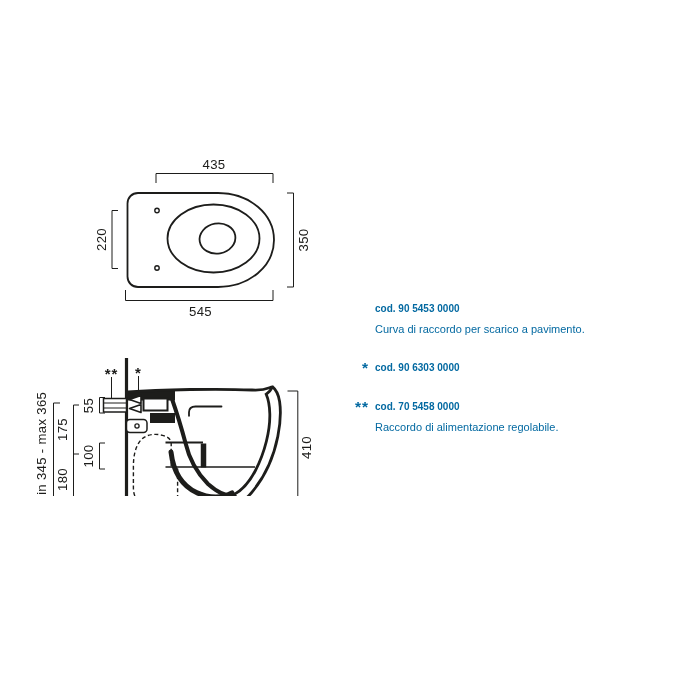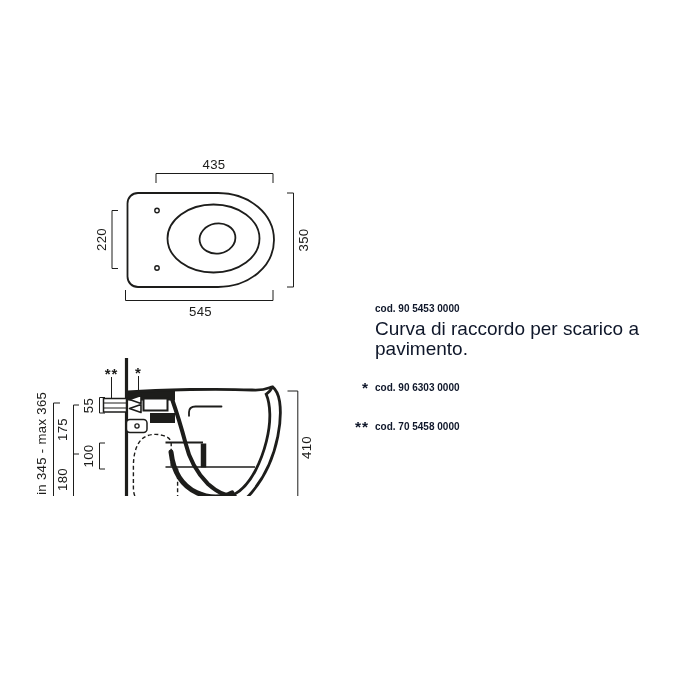--- a/index.html
+++ b/index.html
@@ -1,31 +1,31 @@
 <!DOCTYPE html>
 <html><head>
 <meta charset="utf-8">
 <style>
   html,body{margin:0;padding:0;background:#fff;}
   #canvas{position:relative;width:700px;height:496px;background:#ffffff;overflow:hidden;
-          font-family:"Liberation Sans", sans-serif;color:#0f172a;}
+          font-family:"Liberation Sans", sans-serif;color:#0369a1;}
   #drawing-svg{position:absolute;left:0;top:0;}
   .dim-text{font-size:13.2px;letter-spacing:.3px;fill:#1d1d1b;}
   .star-text{font-size:15px;font-weight:bold;fill:#1d1d1b;letter-spacing:1px;}
   .ink{stroke:#1d1d1b;fill:none;}
   .dimline{stroke:#1d1d1b;stroke-width:1;fill:none;}
   .blackfill{fill:#1d1d1b;stroke:none;}
   .whitefill{fill:#ffffff;}
   #accessory-list{position:absolute;left:353px;top:299px;width:335px;}
   .acc-item{display:flex;margin-bottom:19px;}
   .acc-marker{width:16px;text-align:right;font-size:15.5px;font-weight:bold;
               line-height:20px;letter-spacing:1px;flex:0 0 16px;}
   .acc-body{margin-left:6px;}
   .acc-code{font-size:10px;font-weight:bold;line-height:20px;}
-  .acc-desc{font-size:19px;line-height:20px;}
+  .acc-desc{font-size:11px;line-height:20px;}
 </style>
 </head>
 <body>
 
 <div id="canvas">
 
   <svg id="drawing-svg" width="700" height="700" viewBox="0 0 700 700">
 
     <g>
 
@@ -157,17 +157,18 @@
     <div class="acc-item">
       <span class="acc-marker">*</span>
       <span class="acc-body">
         <div class="acc-code">cod. 90 6303 0000</div>
       </span>
     </div>
     <div class="acc-item">
       <span class="acc-marker">**</span>
       <span class="acc-body">
         <div class="acc-code">cod. 70 5458 0000</div>
+        <div class="acc-desc">Raccordo di alimentazione regolabile.</div>
       </span>
     </div>
   </div>
 
 </div>
 
 </body></html>

